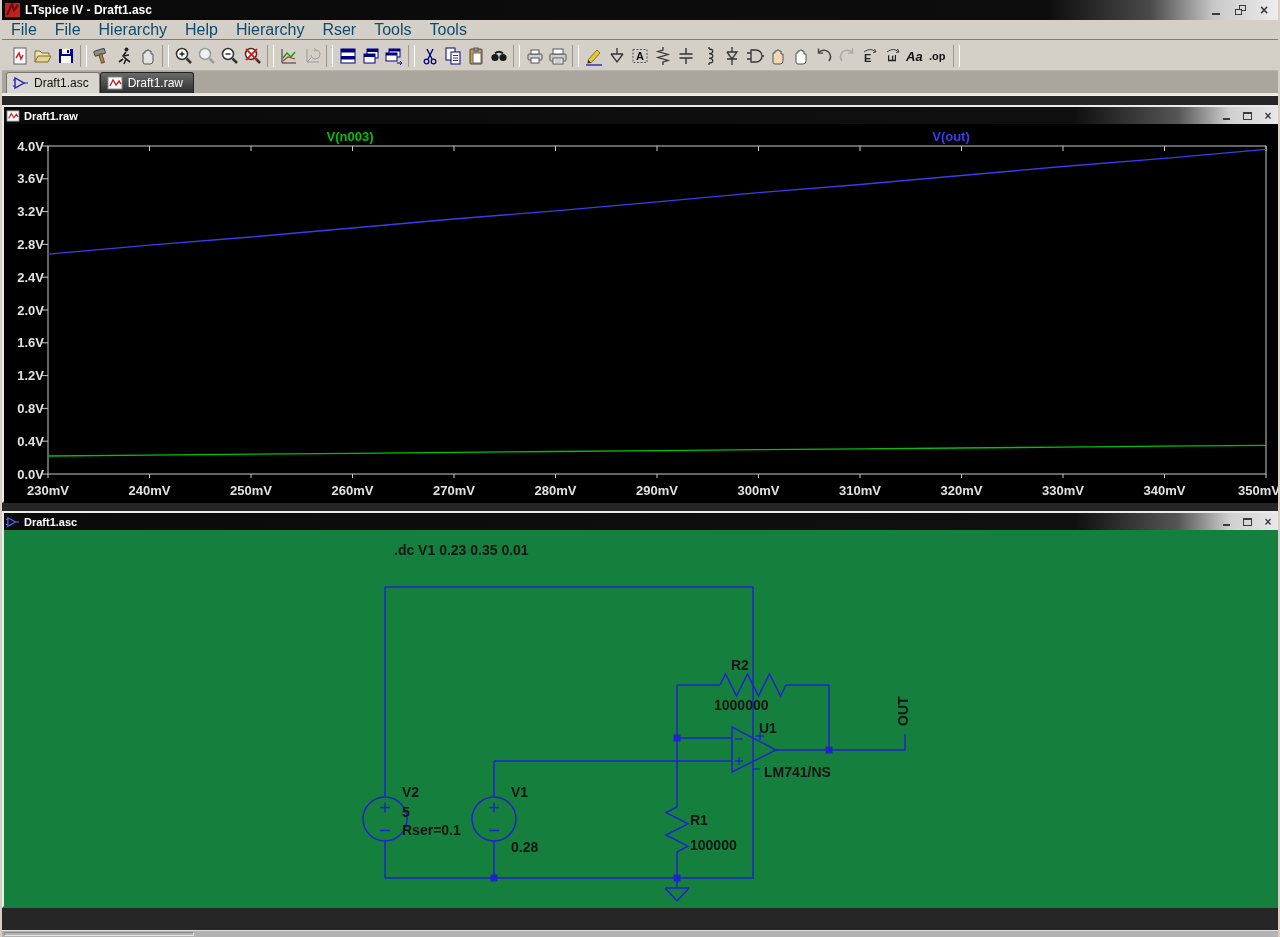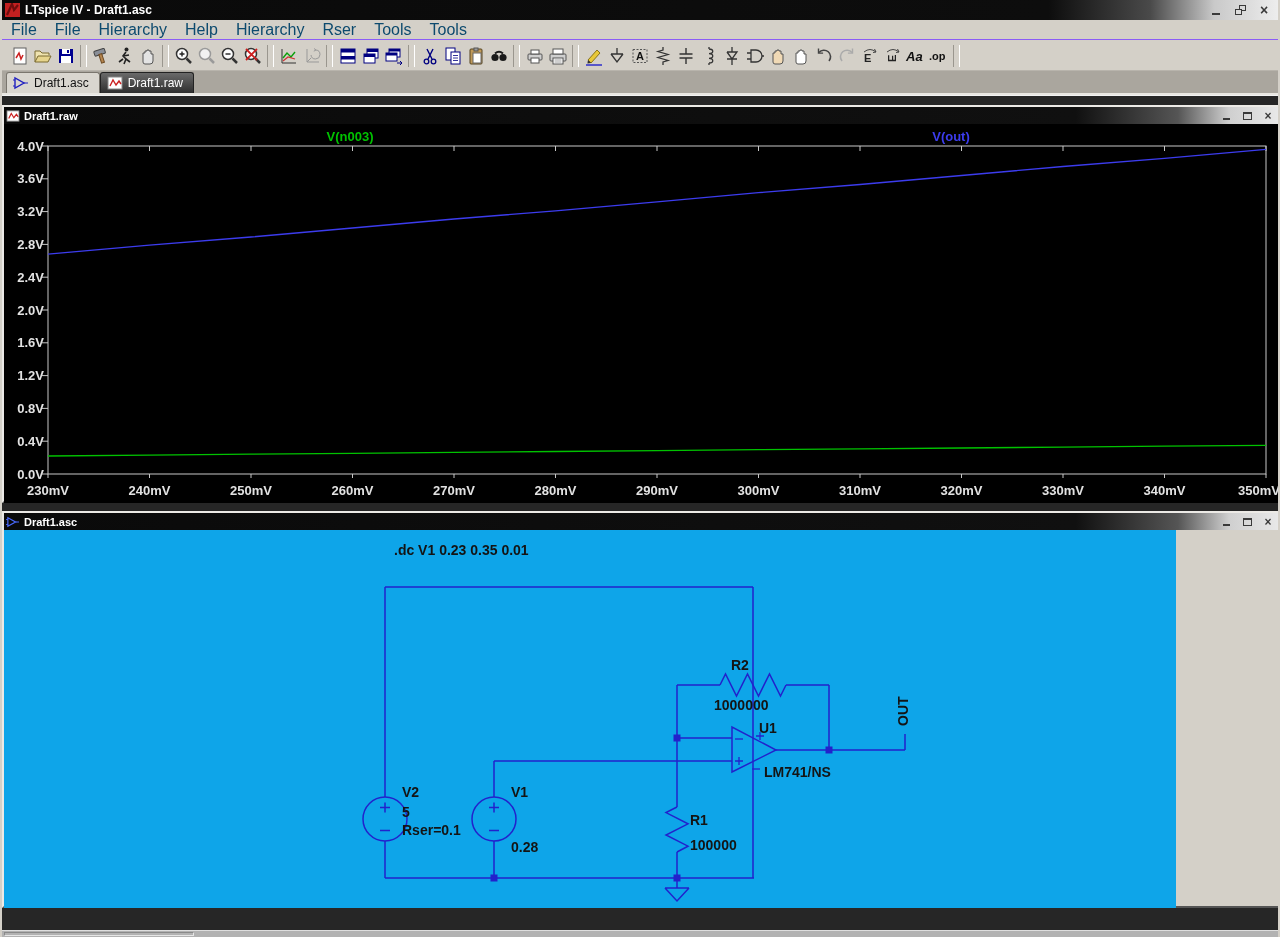--- a/index.html
+++ b/index.html
@@ -43,21 +43,21 @@
     border:2px solid;border-color:#eceae6 #555 #555 #eceae6;}
   .ctitle{height:17px;display:flex;align-items:center;color:#fff;font-weight:bold;font-size:11px;
     background:linear-gradient(90deg,#0a0a0a 0%,#101010 84%,#555 92%,#cfcfcf 96%,#e9e9e9 100%);}
   .ctitle .cicon{width:14px;height:12px;margin:0 4px 0 2px;flex:none;}
   .cbtns{margin-left:auto;display:flex;align-items:center;gap:7px;padding-right:5px;}
   .cbtn{width:14px;height:12px;display:flex;align-items:center;justify-content:center;}
   .cg-min{width:7px;height:2px;background:#3a3a3a;margin-top:6px;}
   .cg-max{width:9px;height:8px;border:1px solid #3a3a3a;border-top-width:2px;}
   .cg-close{font-weight:bold;font-size:12px;color:#3a3a3a;line-height:10px;}
   .plotarea{position:relative;width:1276px;height:379px;background:#000;overflow:hidden;}
-  .scharea{position:relative;width:1172px;height:378px;background:#0ea5e9;overflow:hidden;}
+  .scharea{position:relative;width:1276px;height:378px;background:#15803d;overflow:hidden;}
   
   .statusbar{position:absolute;left:0;top:930px;width:100%;height:7px;background:#b2b2b2;border-top:1px solid #dedede;}
   .sbpanel{position:absolute;left:2px;top:1px;width:190px;height:4px;
     border:1px solid;border-color:#8a8a8a #e6e6e6 #e6e6e6 #8a8a8a;}
   text{font-family:"Liberation Sans",sans-serif;}
 </style>
 </head>
 <body>
 
 <div class="app">

